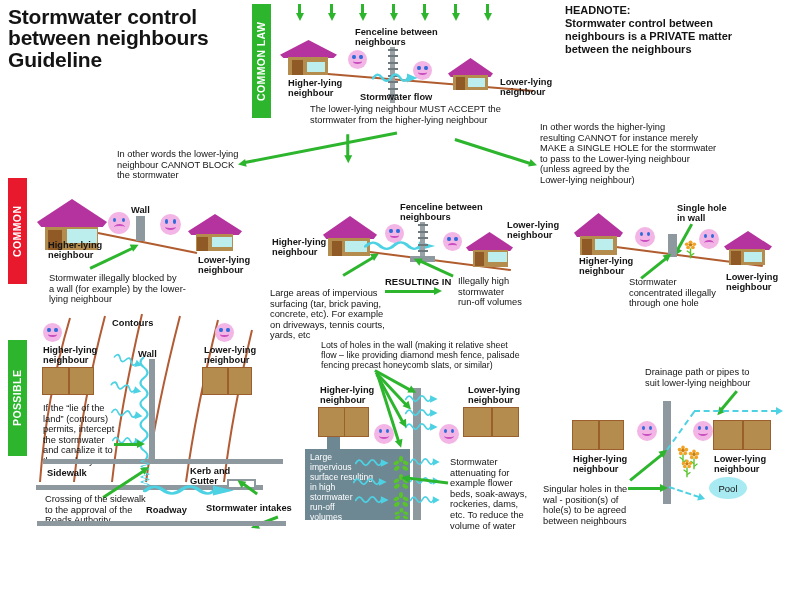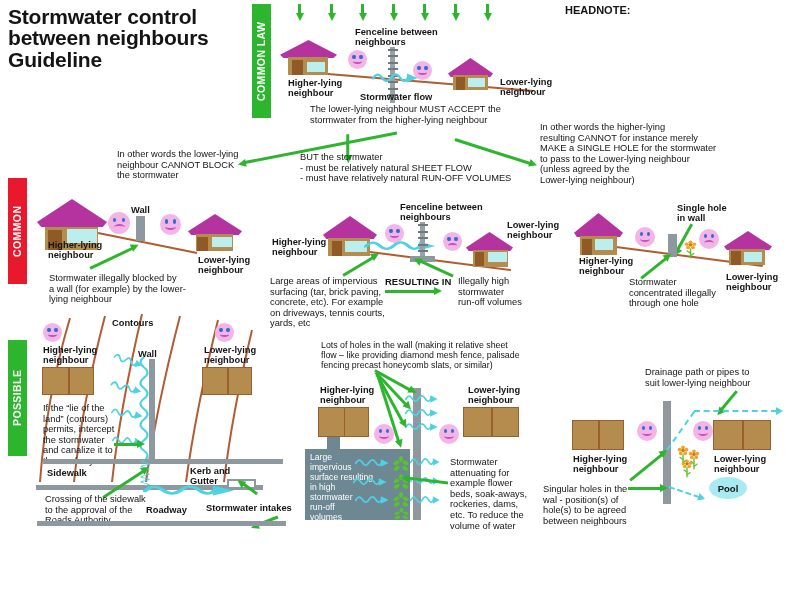--- a/index.html
+++ b/index.html
@@ -43,40 +43,42 @@
   .e.l{left:23%}.e.r{right:23%}
   .m{left:25%;width:50%;height:30%}
   .m.hap{top:46%;border-bottom:2.2px solid #c94fc0;border-radius:0 0 50% 50%}
   .m.sad{top:56%;border-top:2.2px solid #c94fc0;border-radius:50% 50% 0 0}
   .plot{position:absolute;background:var(--tan);border:1.5px solid #9a5f2d}
   .plot i{position:absolute;display:block;top:0;bottom:0;left:50%;width:1.5px;background:#9a5f2d}
   .gbox{position:absolute;background:var(--slate)}
   .gbox .txt{position:static;color:#fff;font-size:8.6px;line-height:1.16;padding:4px 0 0 5px}
   .kerb{position:absolute;border:2px solid var(--gray);background:#fff}
   .pool{position:absolute;background:#a7eaf2;border-radius:50%;display:flex;align-items:center;
-    justify-content:center;font-size:9.5px;font-weight:bold}
+    justify-content:center;font-size:9.5px;font-weight:normal}
   .dash{position:absolute;border-top:2px dashed var(--cy);transform-origin:0 50%}
   .dash.head:after{content:"";position:absolute;right:-6px;top:-5px;
     border-left:7px solid var(--cy);border-top:4px solid transparent;border-bottom:4px solid transparent}
   .ico{position:absolute}
   .ico svg{display:block}
   b{font-weight:normal}
 </style>
 </head>
 <body>
 
 <div class="canvas">
 
   <div class="abs" style="left:8px;top:6px;width:250px">
     <div class="h1">Stormwater control</div>
     <div class="h1">between neighbours</div>
     <div class="h1">Guideline</div>
   </div>
 
-  <div class="lbl" style="left:565px;top:4px;font-size:11px;line-height:1.18"><span>HEADNOTE:</span><br></div>
+  <div class="lbl" style="left:565px;top:4px;font-size:11px;line-height:1.18"><span>HEADNOTE:</span><br><span>Stormwater control between
+neighbours is a PRIVATE matter
+between the neighbours</span></div>
 
   <div class="band" style="left:252px;top:4px;width:19px;height:114px;background:var(--g)">
       <span>COMMON LAW LOGIC</span>
     </div>
 
   <div class="rain" style="left:298px;top:4px"></div>
   <div class="rain" style="left:330px;top:4px"></div>
   <div class="rain" style="left:361px;top:4px"></div>
   <div class="rain" style="left:392px;top:4px"></div>
   <div class="rain" style="left:423px;top:4px"></div>
@@ -122,23 +124,20 @@
 neighbour</div>
   <div class="txt" style="left:310px;top:104px"><span>The lower-lying neighbour </span><b>MUST ACCEPT</b><span> the
 stormwater from the higher-lying neighbour</span></div>
 
   <div class="arr" style="left:397px;top:132px;width:155px;transform:rotate(169deg)"></div>
   <div class="arr" style="left:348px;top:133px;width:22px;transform:rotate(90deg)"></div>
   <div class="arr" style="left:455px;top:138px;width:79px;transform:rotate(17.7deg)"></div>
   <div class="txt" style="left:117px;top:149px"><span>In other words the lower-lying
 neighbour </span><b>CANNOT BLOCK</b><span>
 the stormwater</span></div>
-  <div class="txt" style="left:300px;top:152px"><b>BUT</b><span> the stormwater
-- must be relatively natural </span><b>SHEET FLOW</b><span>
-- must have relatively natural </span><b>RUN-OFF VOLUMES</b></div>
   <div class="txt" style="left:540px;top:122px"><span>In other words the higher-lying
 resulting </span><b>CANNOT</b><span> for instance merely
 </span><b>MAKE</b><span> a </span><b>SINGLE HOLE</b><span> for the stormwater
 to pass to the Lower-lying neighbour
 (unless agreed by the
 Lower-lying neighbour)</span></div>
 
   <div class="band" style="left:8px;top:178px;width:19px;height:106px;background:var(--red)">
       <span>COMMON PROBLEMS</span>
     </div>
@@ -209,21 +208,21 @@
     <i class="hbody" style="left:7px;top:18px;width:35px;height:17px"></i>
     <i class="door" style="left:9px;top:20px;width:9px;height:14px"></i>
     <i class="win" style="left:22px;top:20px;width:19px;height:10px"></i>
   </div>
   <div class="lbl" style="left:272px;top:237px">Higher-lying
 neighbour</div>
   <div class="lbl" style="left:507px;top:220px">Lower-lying
 neighbour</div>
   <div class="arr" style="left:343px;top:274px;width:35px;transform:rotate(-31deg)"></div>
   <div class="arr" style="left:453px;top:275px;width:36px;transform:rotate(-155.6deg)"></div>
-  <div class="txt" style="left:270px;top:276px">Large areas of impervious
+  <div class="txt" style="left:270px;top:288px">Large areas of impervious
 surfacing (tar, brick paving,
 concrete, etc). For example
 on driveways, tennis courts,
 yards, etc</div>
   <div class="lbl" style="left:385px;top:277px;font-size:9.5px">RESULTING IN</div>
   <div class="arr" style="left:385px;top:290px;width:50px"></div>
   <div class="txt" style="left:458px;top:276px">Illegally high
 stormwater
 run-off volumes</div>
 

